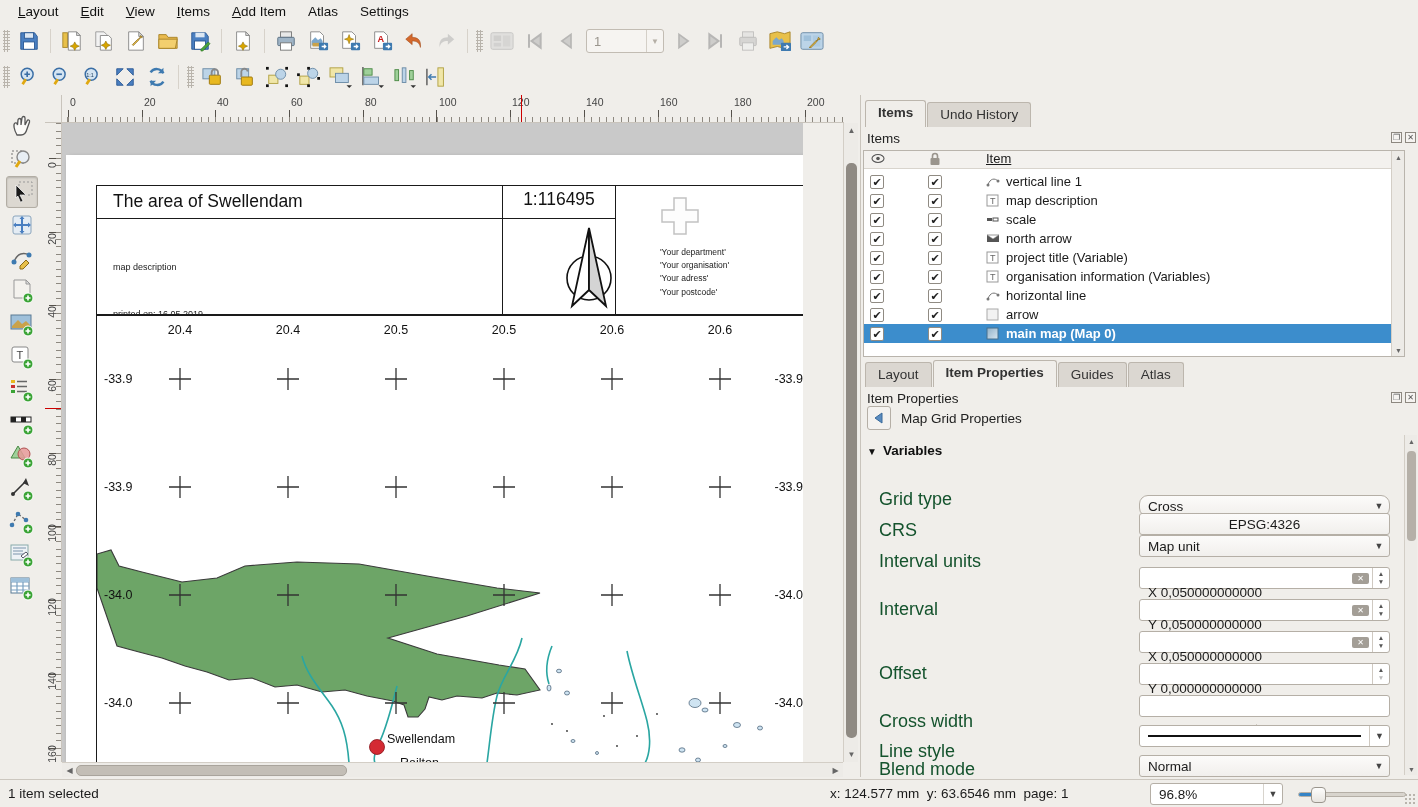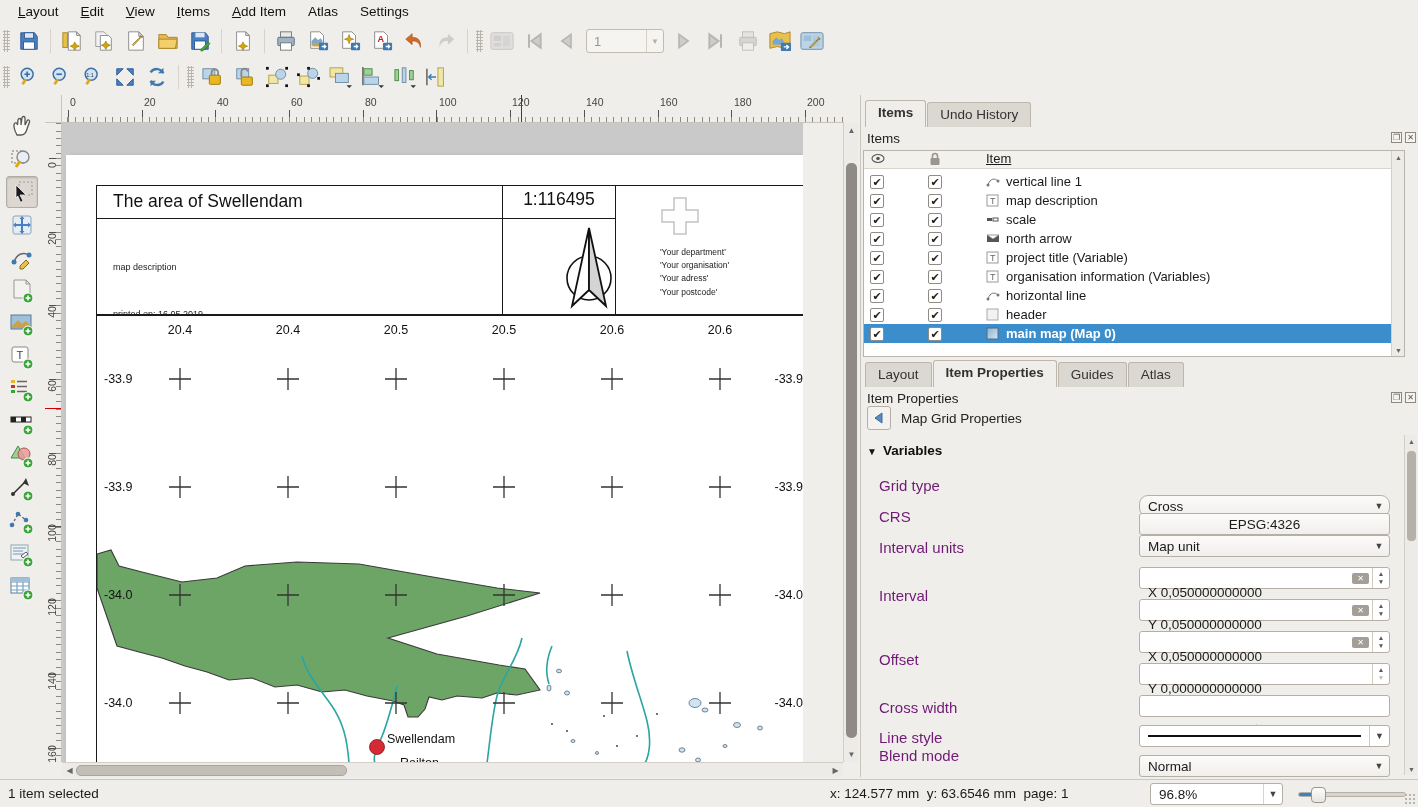--- a/index.html
+++ b/index.html
@@ -85,21 +85,21 @@
   .cb2 { left:64px; }
   .ticon { position:absolute; left:122px; top:3px; width:14px; height:13px; }
   .tlabel { position:absolute; left:142px; top:2px; font-size:13px; color:#1a1a1a; white-space:nowrap; }
   .tree-sb { position:absolute; right:0; top:0; width:13px; height:100%; background:#edebe7; border-left:1px solid #d3cec6; }
 
   
   .backbtn { position:absolute; left:6px; top:311px; width:24px; height:24px; border:1px solid #b5afa6; border-radius:3px; background:#f4f2ef; display:flex; align-items:center; justify-content:center; }
   .crumb { position:absolute; left:40px; top:316px; font-size:13.5px; color:#222; }
   .section-hdr { position:absolute; left:6px; top:348px; font-size:13.5px; font-weight:bold; color:#111; }
   .section-hdr .tri { font-size:10px; margin-right:6px; }
-  .prow-label { position:absolute; left:18px; font-size:15px; color:#701a75; white-space:nowrap; }
+  .prow-label { position:absolute; left:18px; font-size:18px; color:#14532d; white-space:nowrap;margin-top:12px; }
   .ctrl { position:absolute; left:278px; width:251px; height:22px; border:1px solid #b5afa6; border-radius:3px; background:linear-gradient(#fcfbfa,#f1efec); display:flex; align-items:center; }
   .ctrl .txt { flex:1; padding-left:8px; font-size:13.5px; color:#1a1a1a; white-space:nowrap; overflow:hidden; }
   .ctrl .dda { width:20px; text-align:center; color:#444; font-size:9px; }
   .ctrl.btn .txt { text-align:center; padding-left:0; }
   .spinfield { position:absolute; left:278px; width:251px; height:22px; border:1px solid #b5afa6; border-radius:3px; background:#fff; display:flex; align-items:center; }
   .spinfield .txt { flex:1; padding-left:8px; font-size:13.5px; white-space:nowrap; overflow:hidden;margin-top:28px; }
   .clearb { width:17px; height:11px; margin-right:3px; background:#a39e96; border-radius:2px; color:#fff; font-size:8px; line-height:11px; text-align:center; }
   .spinner { width:17px; height:100%; border-left:1px solid #cfc9c1; display:flex; flex-direction:column; align-items:center; justify-content:center; font-size:6.5px; color:#555; line-height:1.2; }
   .lineprev { flex:1; height:2px; background:#111; margin:0 8px; }
   .props-sb { position:absolute; right:1px; top:340px; width:13px; height:340px; background:#edebe7; border-left:1px solid #d3cec6; }
@@ -738,21 +738,21 @@
               <circle cx="12" cy="6" r="1.5" fill="#777"></circle>
             </svg></span>
         <span class="tlabel">horizontal line</span>
       </div>
       <div class="trow" style="top:154px">
         <span class="cb">✔</span>
           <span class="cb cb2">✔</span>
         <span class="ticon"><svg width="13" height="13" viewBox="0 0 13 13">
               <rect x="1" y="1" width="11" height="11" fill="#f2f2f2" stroke="#aaa"></rect>
             </svg></span>
-        <span class="tlabel">header</span>
+        <span class="tlabel">arrow</span>
       </div>
       <div class="trow sel" style="top:173px">
         <span class="cb">✔</span>
           <span class="cb cb2">✔</span>
         <span class="ticon"><svg width="13" height="13" viewBox="0 0 13 13">
               <defs>
                 <linearGradient id="mg" x1="0" y1="0" x2="1" y2="1">
                   <stop offset="0" stop-color="#8fb0c8"></stop>
                   <stop offset="1" stop-color="#d8e6f0"></stop>
                 </linearGradient>

